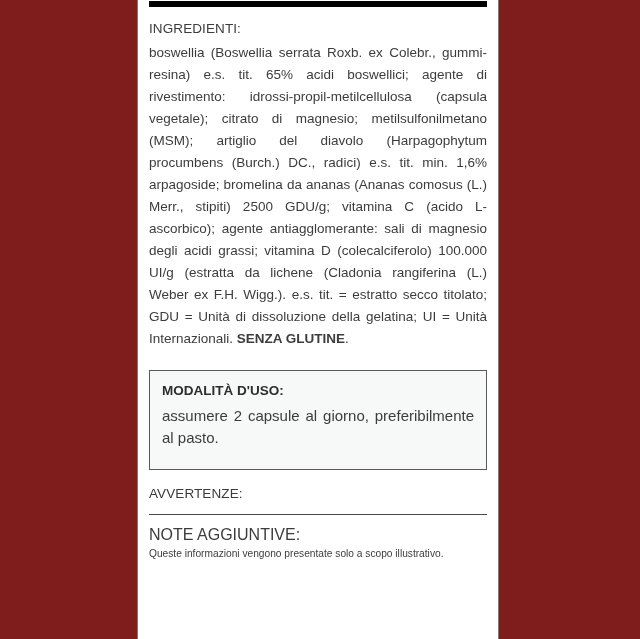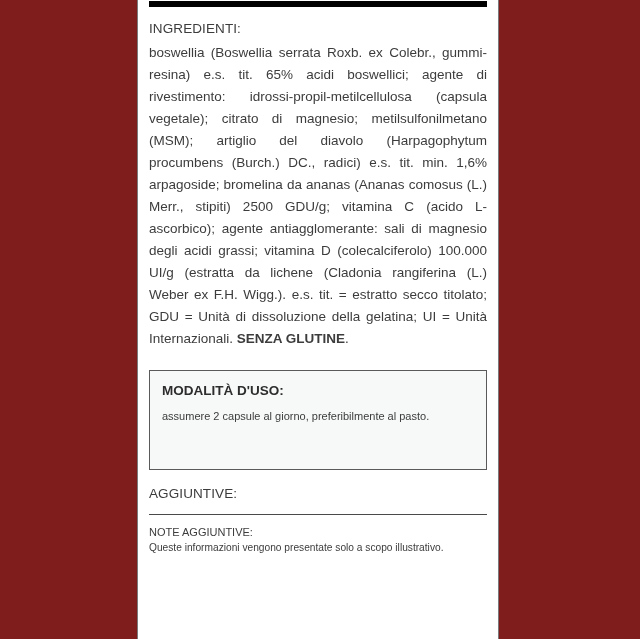--- a/index.html
+++ b/index.html
@@ -91,21 +91,21 @@
     box-sizing: border-box;
     height: 100px;
   }
   #usage-title {
     font-weight: bold;
     font-size: 13.5px;
     color: #2d2d2d;
     margin-bottom: 7px;
   }
   #usage-text {
-    font-size: 11px;
+    font-size: 15px;
     color: #3c3c3c;
     line-height: 22px;
     text-align: justify;
   }
 
   
   #warnings-block {
     margin-top: 16px;
   }
   #warnings-title {
@@ -122,21 +122,21 @@
     border-top: 1px solid #4a4a4a;
     margin: 13px 0 0 0;
     height: 0;
   }
 
   
   #notes-block {
     margin-top: 11px;
   }
   #notes-title {
-    font-size: 11px;
+    font-size: 16px;
     color: #3c3c3c;
     margin-bottom: 3px;
   }
   .notes-text {
     font-size: 10.2px;
     color: #3c3c3c;
     line-height: 14px;
     text-align: justify;
     margin: 0;
   }
@@ -158,21 +158,21 @@
         <div id="ingredients-title" class="section-title">INGREDIENTI:</div>
         <div id="ingredients-text" class="body-text"><span>boswellia (Boswellia serrata Roxb. ex Colebr., gummi-resina) e.s. tit. 65% acidi boswellici; agente di rivestimento: idrossi-propil-metilcellulosa (capsula vegetale); citrato di magnesio; metilsulfonilmetano (MSM); artiglio del diavolo (Harpagophytum procumbens (Burch.) DC., radici) e.s. tit. min. 1,6% arpagoside; bromelina da ananas (Ananas comosus (L.) Merr., stipiti) 2500 GDU/g; vitamina C (acido L-ascorbico); agente antiagglomerante: sali di magnesio degli acidi grassi; vitamina D (colecalciferolo) 100.000 UI/g (estratta da lichene (Cladonia rangiferina (L.) Weber ex F.H. Wigg.). e.s. tit. = estratto secco titolato; GDU = Unità di dissoluzione della gelatina; UI = Unità Internazionali. </span><span class="bold">SENZA GLUTINE</span><span>.</span></div>
       </div>
 
       <div id="usage-box">
         <div id="usage-title">MODALITÀ D'USO:</div>
         <div id="usage-text">assumere 2 capsule al giorno, preferibilmente al pasto.</div>
       </div>
 
       <div id="warnings-block">
-        <div id="warnings-title" class="section-title">AGGIUNTIVE:</div>
+        <div id="warnings-title" class="section-title">AVVERTENZE:</div>
       </div>
 
       <hr id="notes-divider">
 
       <div id="notes-block">
         <div id="notes-title">NOTE AGGIUNTIVE:</div>
         <p class="notes-text first">Queste informazioni vengono presentate solo a scopo illustrativo.</p>
 
       </div>
 

